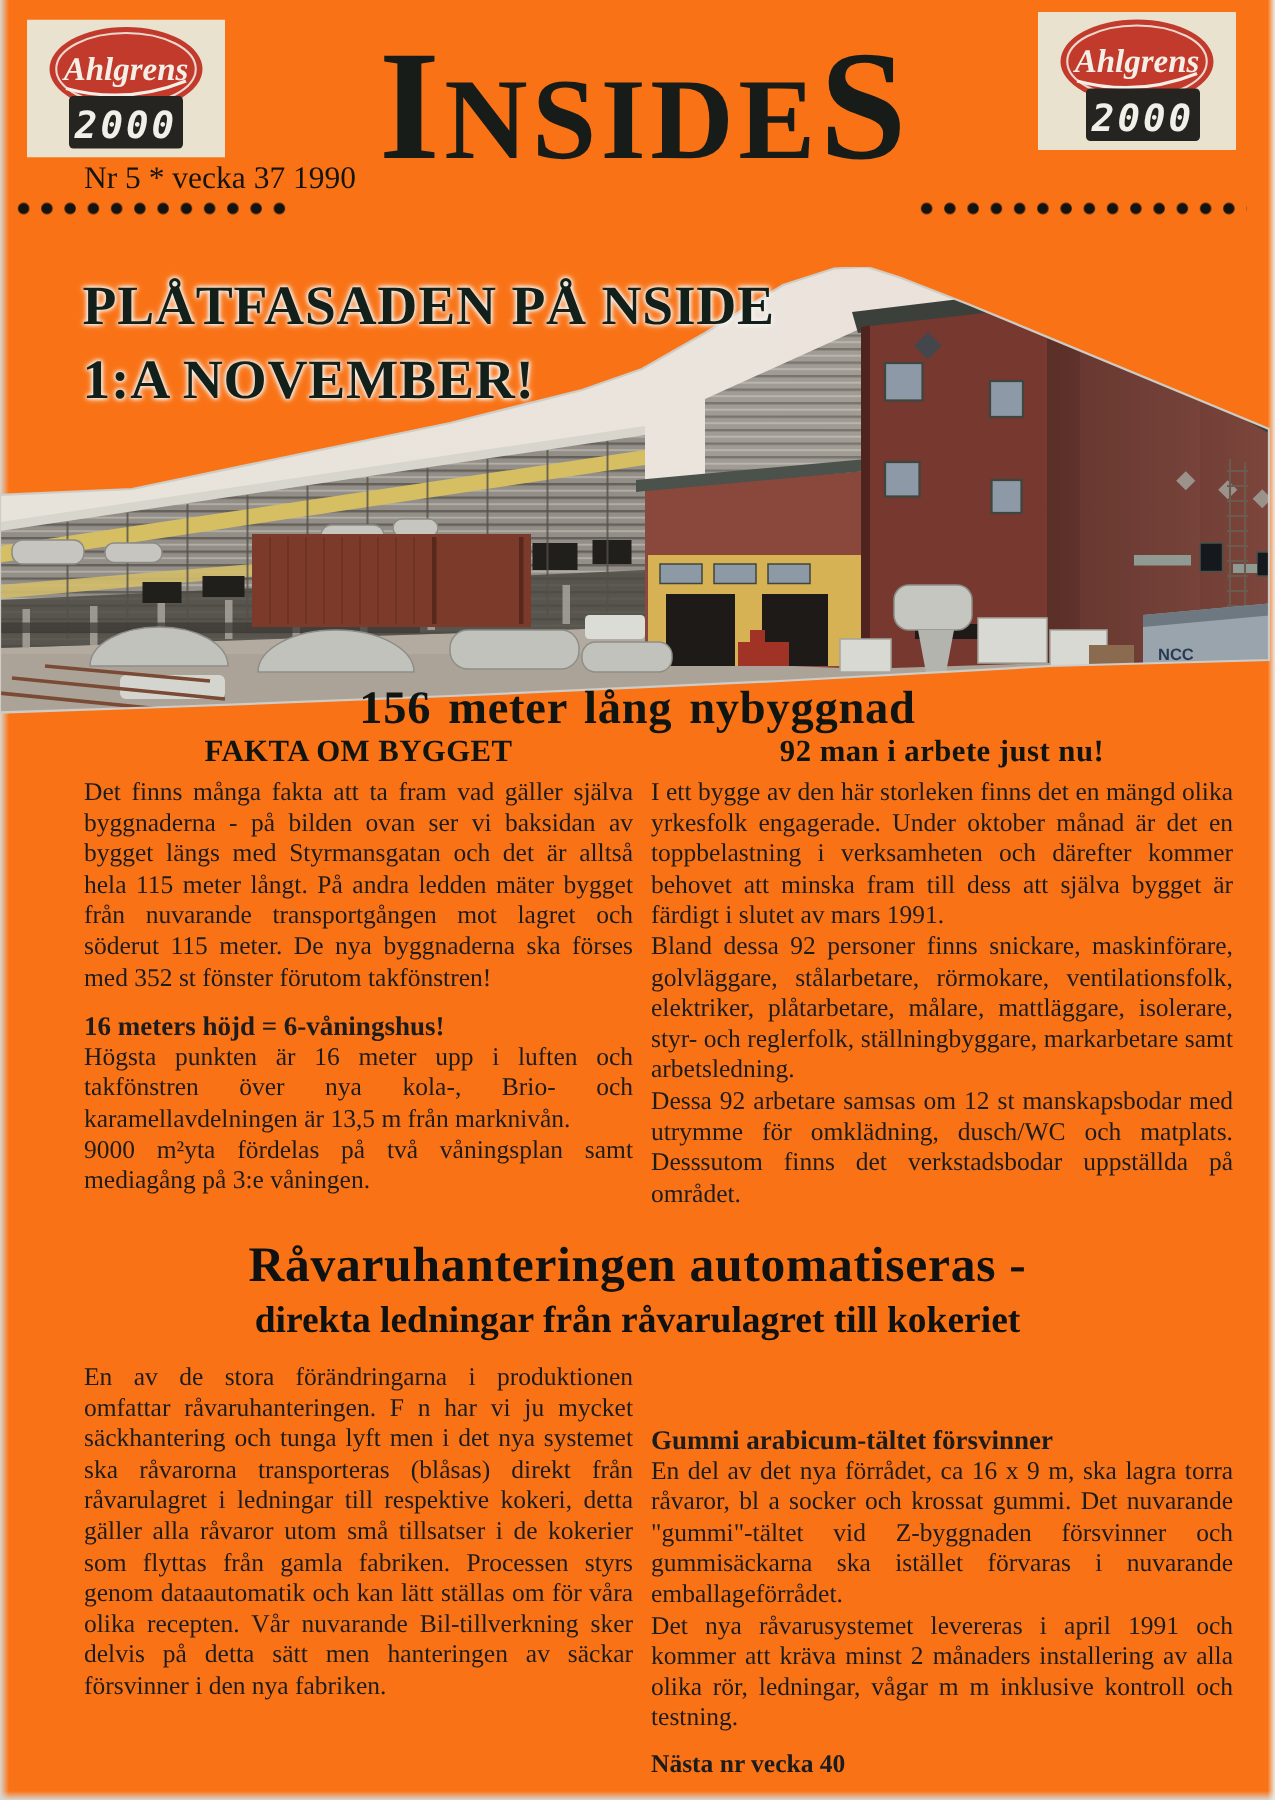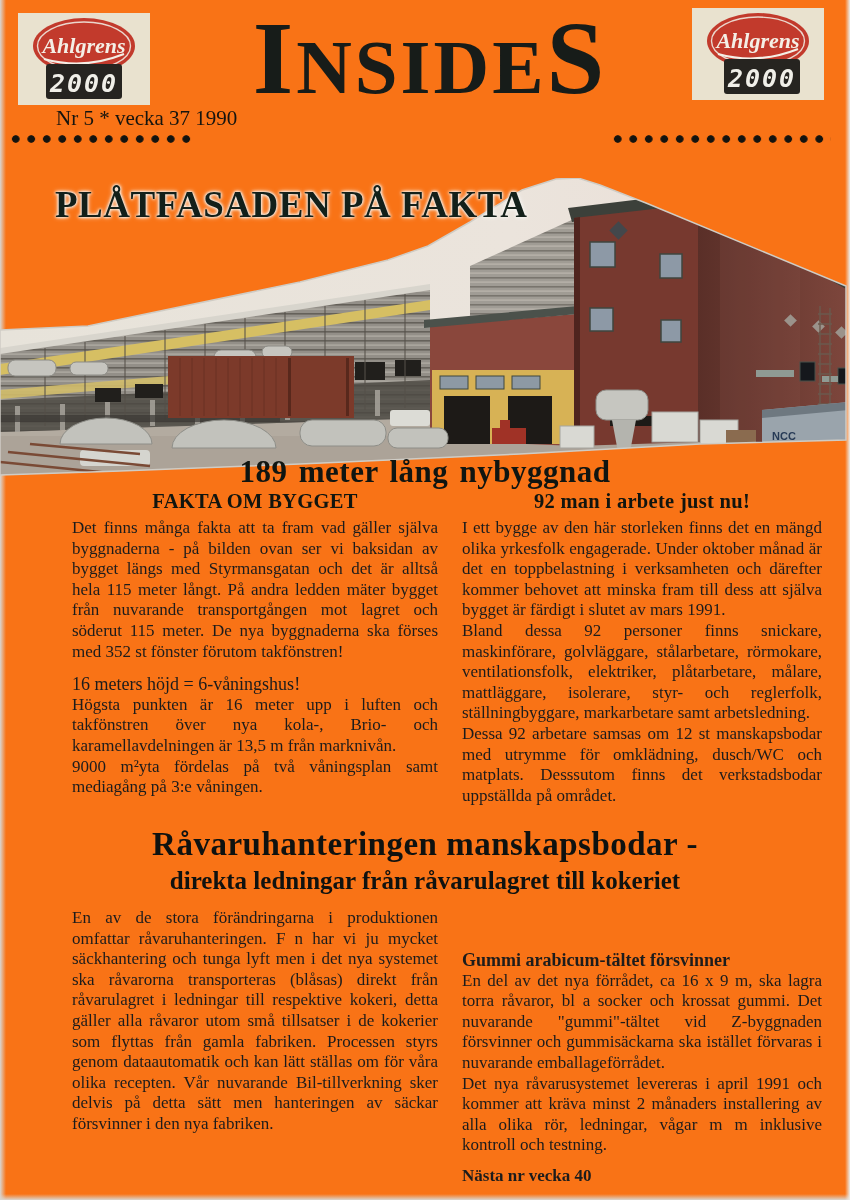--- a/index.html
+++ b/index.html
@@ -15,21 +15,21 @@
   .edge-right { position:absolute; right:0; top:0; bottom:0; width:5px;
     background:linear-gradient(270deg,#ecebe7,rgba(246,244,240,0)); }
 
   .logo { position:absolute; width:132px; height:92px; }
   .logo.l-left  { left:18px;  top:13px; }
   .logo.l-right { left:692px; top:8px;  }
 
   .masthead-title {
     position:absolute; left:158px; right:148px; top:26px;
     text-align:center; font-weight:bold; color:#171c19;
-    letter-spacing:3px; line-height:64px; white-space:nowrap;
+    letter-spacing:3px; line-height:89px; white-space:nowrap;
   }
   .masthead-title .big { font-size:104px; }
   .masthead-title .mid { font-size:77px;  }
 
   .issue-line { position:absolute; left:56px; top:106px; font-size:21px; color:#15140f; }
 
   .dots { position:absolute; height:12px; background-repeat:repeat-x;
     background-position:left center;
     background-image:radial-gradient(circle, #14130f 3.4px, rgba(0,0,0,0) 4.1px);
     background-size:15.5px 12px; }
@@ -44,29 +44,29 @@
   }
 
   .photo { position:absolute; left:0; top:178px; width:850px; height:300px; z-index:1; }
 
   .caption {
     position:absolute; left:0; right:0; top:454px; z-index:2;
     text-align:center; font-weight:bold; font-size:31px; color:#101511;
     letter-spacing:0.5px; word-spacing:3px;
   }
 
-  .cols { position:absolute; left:72px; right:28px;
-    display:grid; grid-template-columns:366px 1fr; column-gap:24px; }
+  .cols { position:absolute; left:56px; right:28px;
+    display:grid; grid-template-columns:366px 1fr; column-gap:12px; }
   .cols-1 { top:490px; }
   .cols-2 { top:908px; }
 
   .col-header { text-align:center; font-weight:bold; font-size:20.5px;
     margin:0 0 5px 0; letter-spacing:0.3px; color:#11150f; }
   .body-text p { margin:0; font-size:17px; line-height:20.6px; text-align:justify; }
-  .body-text p.subhead { font-weight:normal; font-size:18px; margin-top:12px; text-align:left; }
+  .body-text p.subhead { font-weight:bold; font-size:18px; margin-top:12px; text-align:left; }
   .body-text p.subhead-first { font-weight:bold; font-size:18px; text-align:left;margin-top:42px; }
 
   .section-head { position:absolute; left:0; right:0; top:826px; z-index:2;
     text-align:center; font-weight:bold; color:#0f1210; }
   .section-head .l1 { font-size:33px; letter-spacing:0.5px; }
   .section-head .l2 { font-size:25px; margin-top:4px; }
 
   .footer-note { text-align:center; font-weight:bold; font-size:17.5px;
     margin-top:10px !important; padding-right:12px; }
 </style>
@@ -99,21 +99,22 @@
     </svg>
   </div>
 
   <div class="masthead-title"><span class="big">I</span><span class="mid">NSIDE</span><span class="big">S</span></div>
 
   <div class="issue-line">Nr 5 * vecka 37 1990</div>
   <div class="dots d-left"></div>
   <div class="dots d-right"></div>
 
   <div class="headline">
-    <div>PLÅTFASADEN  PÅ FAKTA</div>
+    <div>PLÅTFASADEN  PÅ NSIDE</div>
+    <div>1:A NOVEMBER!</div>
   </div>
 
   <div class="photo">
     <svg viewBox="0 0 850 300" width="850" height="300">
       <defs>
         <linearGradient id="skyG" x1="0" y1="0" x2="1" y2="0">
           <stop offset="0" stop-color="#e7e3da"></stop>
           <stop offset="0.6" stop-color="#ebe4dc"></stop>
           <stop offset="1" stop-color="#eaddd6"></stop>
         </linearGradient>
@@ -270,40 +271,40 @@
             <line x1="8" y1="274" x2="150" y2="288"></line>
             <line x1="0" y1="284" x2="120" y2="296"></line>
             <line x1="30" y1="266" x2="140" y2="276"></line>
           </g>
         </g>
       </g>
       <polygon points="0,152 88,148 300,104 388,82 428,68 470,44 522,12 556,1 578,0 600,7 646,25 846,108 846,262 700,266 520,276 300,286 120,293 0,297" fill="none" stroke="#cfccc5" stroke-width="1.5"></polygon>
     </svg>
   </div>
 
-  <div class="caption">189 meter  lång nybyggnad</div>
+  <div class="caption">156 meter  lång nybyggnad</div>
 
   <div class="cols cols-1">
     <div class="body-text">
       <div class="col-header">FAKTA OM BYGGET</div>
       <p>Det finns många fakta att ta fram vad gäller själva byggnaderna - på bilden ovan ser vi baksidan av bygget längs med Styrmansgatan och det är alltså hela 115 meter långt. På andra ledden  mäter bygget från nuvarande transportgången mot lagret och söderut 115 meter. De nya byggnaderna ska förses med 352 st fönster förutom takfönstren!</p>
       <p class="subhead">16 meters höjd = 6-våningshus!</p>
       <p>Högsta punkten är 16 meter upp i luften och takfönstren  över nya kola-, Brio- och karamellavdelningen är 13,5 m från marknivån.</p>
       <p>9000 m²yta fördelas på två våningsplan samt mediagång på 3:e våningen.</p>
     </div>
     <div class="body-text">
       <div class="col-header">92 man i arbete just nu!</div>
       <p>I ett bygge av den här storleken finns det en mängd olika yrkesfolk engagerade. Under oktober månad är det en toppbelastning i verksamheten och därefter kommer behovet att minska fram till dess att själva bygget är färdigt i slutet av mars 1991.</p>
       <p>Bland dessa 92 personer finns snickare, maskinförare, golvläggare, stålarbetare, rörmokare, ventilationsfolk, elektriker, plåtarbetare, målare, mattläggare, isolerare, styr- och reglerfolk, ställningbyggare, markarbetare samt arbetsledning.</p>
       <p>Dessa 92 arbetare samsas om 12 st manskapsbodar med utrymme för omklädning, dusch/WC och matplats. Desssutom finns det verkstadsbodar uppställda på området.</p>
     </div>
   </div>
 
   <div class="section-head">
-    <div class="l1">Råvaruhanteringen manskapsbodar -</div>
+    <div class="l1">Råvaruhanteringen automatiseras -</div>
     <div class="l2">direkta ledningar från råvarulagret till kokeriet</div>
   </div>
 
   <div class="cols cols-2">
     <div class="body-text">
       <p>En av de stora förändringarna i produktionen omfattar råvaruhanteringen. F n har vi ju mycket säckhantering och tunga lyft men i det nya systemet ska råvarorna transporteras (blåsas) direkt från råvarulagret i ledningar till respektive kokeri, detta gäller alla råvaror utom små tillsatser i de kokerier som flyttas från gamla fabriken. Processen styrs genom dataautomatik och kan lätt ställas om för våra  olika recepten. Vår nuvarande Bil-tillverkning sker delvis på detta sätt men  hanteringen av säckar försvinner i den nya fabriken.</p>
     </div>
     <div class="body-text">
       <p class="subhead-first">Gummi arabicum-tältet försvinner</p>
       <p>En del av det nya förrådet, ca 16 x 9 m, ska lagra torra råvaror, bl a socker och krossat gummi. Det nuvarande "gummi"-tältet vid Z-byggnaden försvinner och gummisäckarna ska istället förvaras i nuvarande emballageförrådet.</p>

